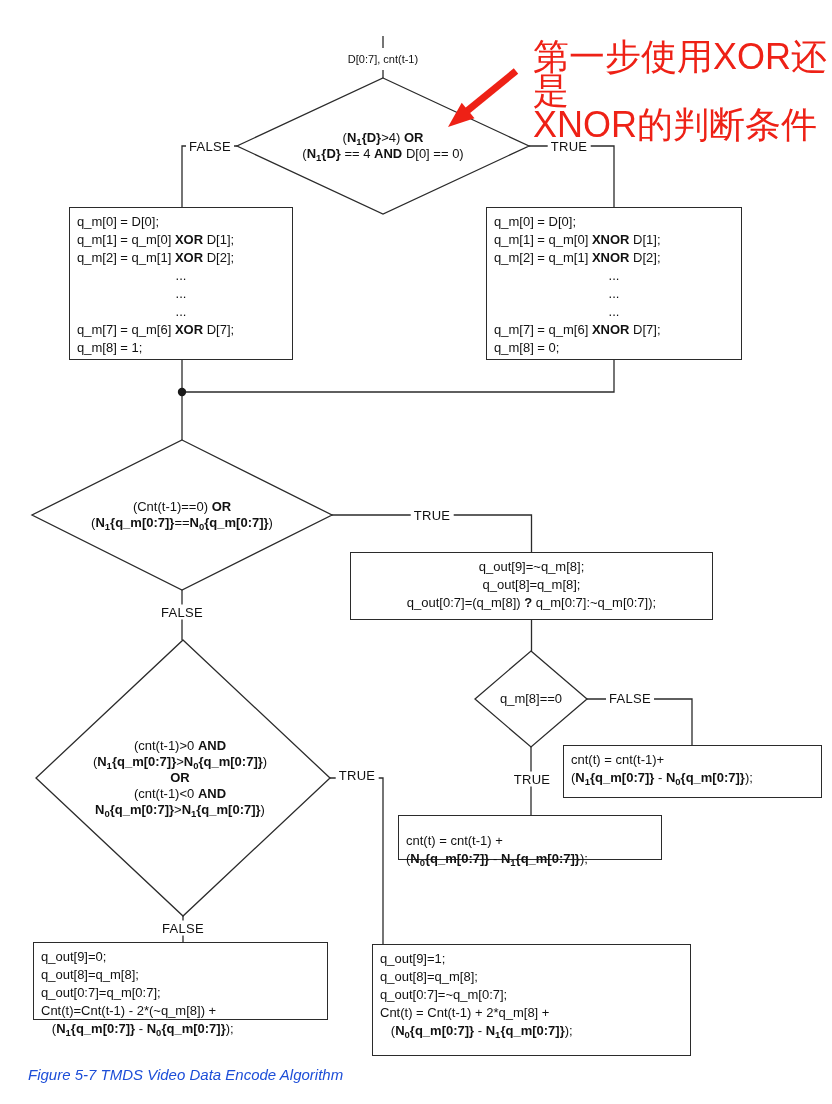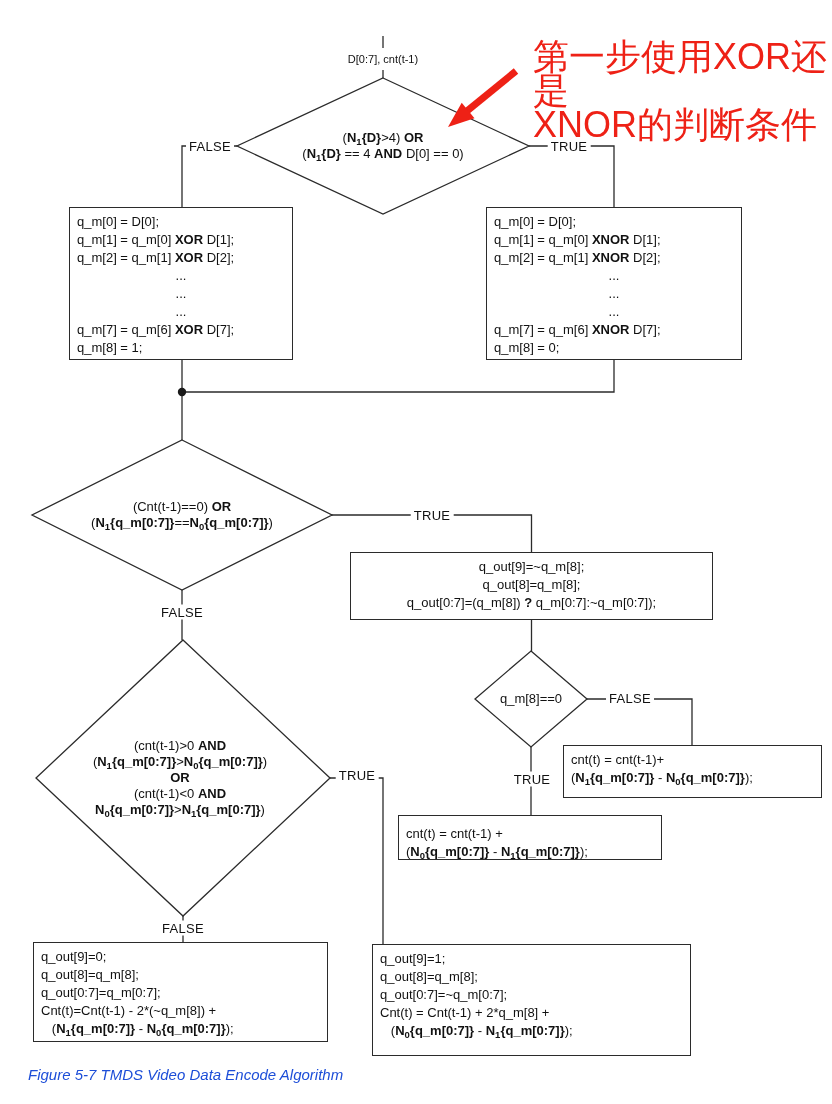--- a/index.html
+++ b/index.html
@@ -111,25 +111,25 @@
     </div>
   <div class="box" style="left:350px;top:552px;width:363px;height:68px;text-align:center;">
       <div class="ln">q_out[9]=~q_m[8];</div>
       <div class="ln">q_out[8]=q_m[8];</div>
       <div class="ln">q_out[0:7]=(q_m[8]) <b>?</b> q_m[0:7]:~q_m[0:7]);</div>
     </div>
   <div class="box" style="left:563px;top:745px;width:259px;height:53px;">
       <div class="ln">cnt(t) = cnt(t-1)+</div>
       <div class="ln">(<b>N<sub>1</sub>{q_m[0:7]}</b> - <b>N<sub>0</sub>{q_m[0:7]}</b>);</div>
     </div>
-  <div class="box" style="left:398px;top:815px;width:264px;height:45px;padding-top:9px;">
+  <div class="box" style="left:398px;top:815px;width:264px;height:45px;padding-top:16px;">
       <div class="ln">cnt(t) = cnt(t-1) +</div>
       <div class="ln">(<b>N<sub>0</sub>{q_m[0:7]}</b> - <b>N<sub>1</sub>{q_m[0:7]}</b>);</div>
     </div>
-  <div class="box" style="left:33px;top:942px;width:295px;height:100px;">
+  <div class="box" style="left:33px;top:942px;width:295px;height:78px;">
       <div class="ln">q_out[9]=0;</div>
       <div class="ln">q_out[8]=q_m[8];</div>
       <div class="ln">q_out[0:7]=q_m[0:7];</div>
       <div class="ln">Cnt(t)=Cnt(t-1) - 2*(~q_m[8]) +</div>
       <div class="ln">   (<b>N<sub>1</sub>{q_m[0:7]}</b> - <b>N<sub>0</sub>{q_m[0:7]}</b>);</div>
     </div>
   <div class="box" style="left:372px;top:944px;width:319px;height:112px;">
       <div class="ln">q_out[9]=1;</div>
       <div class="ln">q_out[8]=q_m[8];</div>
       <div class="ln">q_out[0:7]=~q_m[0:7];</div>

